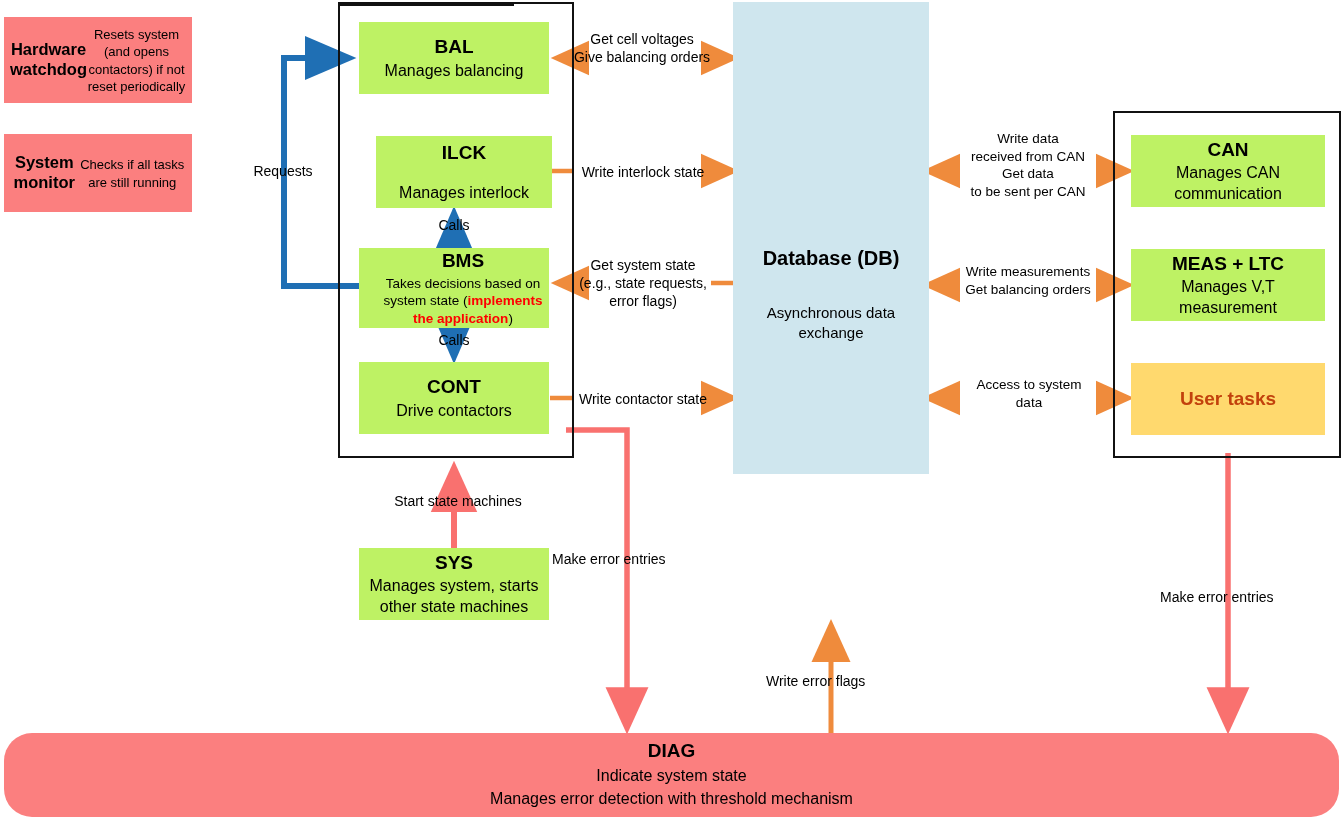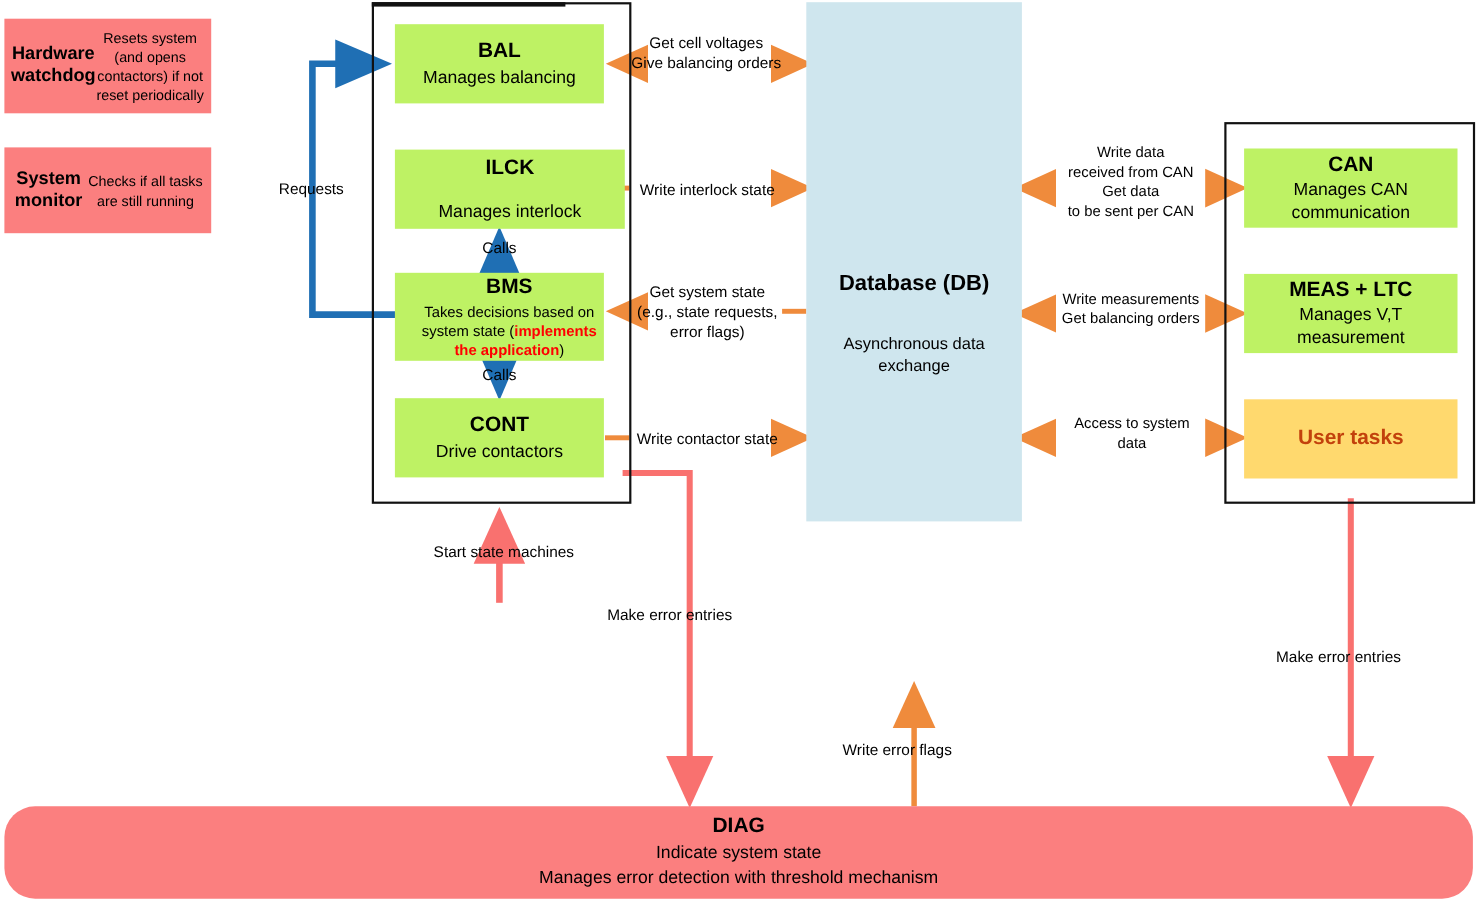--- a/index.html
+++ b/index.html
@@ -201,35 +201,39 @@
   </div>
 
   <div class="abs frame" style="left:338px;top:2px;width:176px;height:0;"></div>
   <div class="abs frame" style="left:338px;top:2px;width:236px;height:456px;"></div>
 
   <div class="abs module" style="left:359px;top:22px;width:190px;height:72px;">
     <div class="m-title">BAL</div>
     <div class="m-desc">Manages balancing</div>
   </div>
 
-  <div class="abs module" style="left:359px;top:136px;width:209px;height:72px;gap:16px;">
+  <div class="abs module" style="left:376px;top:136px;width:176px;height:72px;gap:16px;">
     <div class="m-title">ILCK</div>
     <div class="m-desc">Manages interlock</div>
   </div>
 
   <div class="abs module" style="left:359px;top:248px;width:190px;height:80px;padding-left:24px;">
     <div class="m-title">BMS</div>
     <div class="m-desc" style="font-size:13.5px;"><span>Takes decisions based on system state (</span><span class="redtxt">implements the application</span><span>)</span></div>
   </div>
 
   <div class="abs module" style="left:359px;top:362px;width:190px;height:72px;">
     <div class="m-title">CONT</div>
     <div class="m-desc">Drive contactors</div>
   </div>
 
+  <div class="abs module" style="left:359px;top:548px;width:190px;height:72px;">
+    <div class="m-title">SYS</div>
+    <div class="m-desc">Manages system, starts other state machines</div>
+  </div>
 
   <div class="abs dbblock" style="left:733px;top:2px;width:196px;height:472px;padding-top:245px;box-sizing:border-box;gap:31px;">
     <div class="db-title">Database (DB)</div>
     <div class="db-desc">Asynchronous data exchange</div>
   </div>
 
   <div class="abs frame" style="left:1113px;top:111px;width:228px;height:347px;"></div>
 
   <div class="abs module" style="left:1131px;top:135px;width:194px;height:72px;">
     <div class="m-title">CAN</div>

